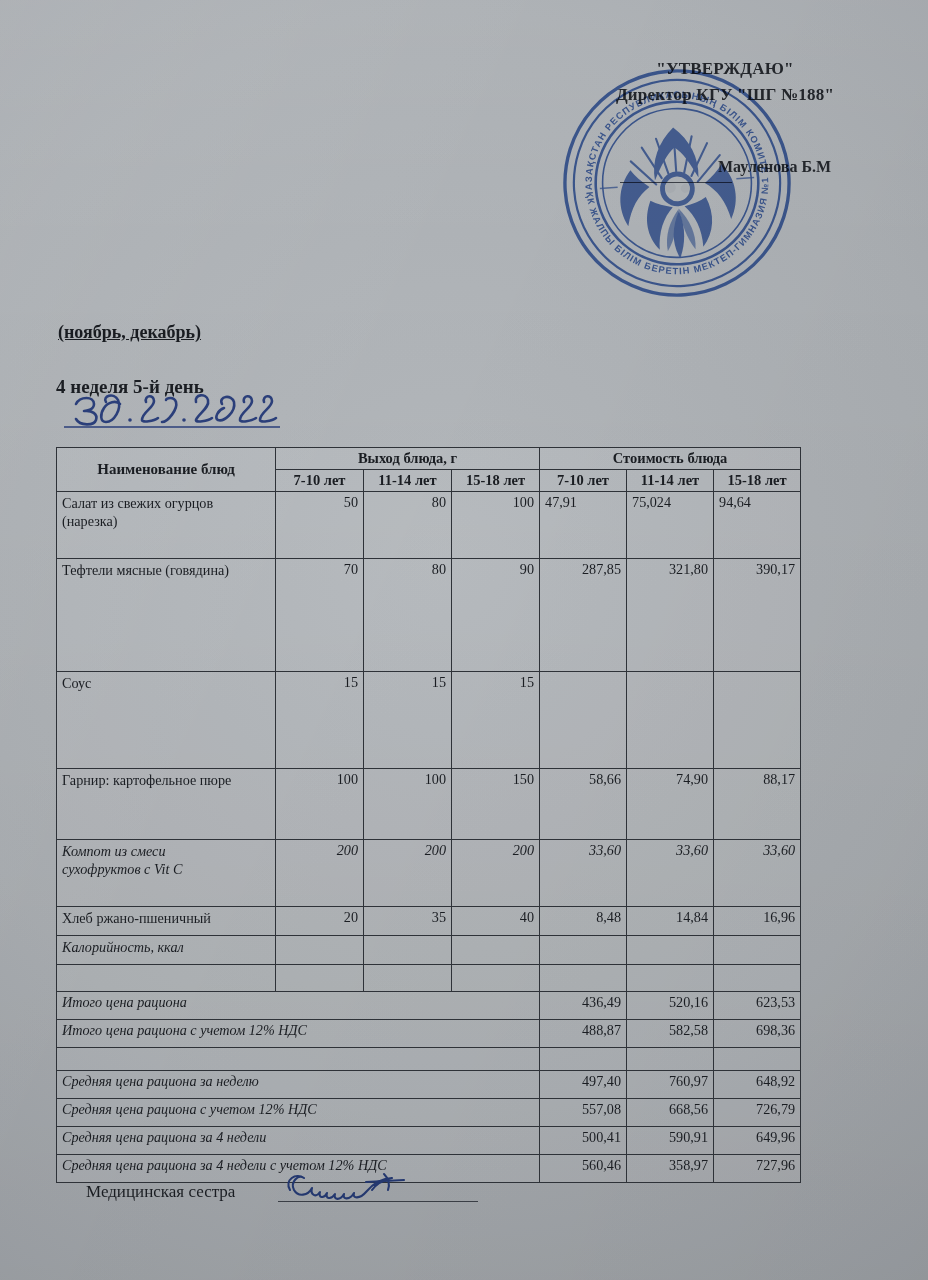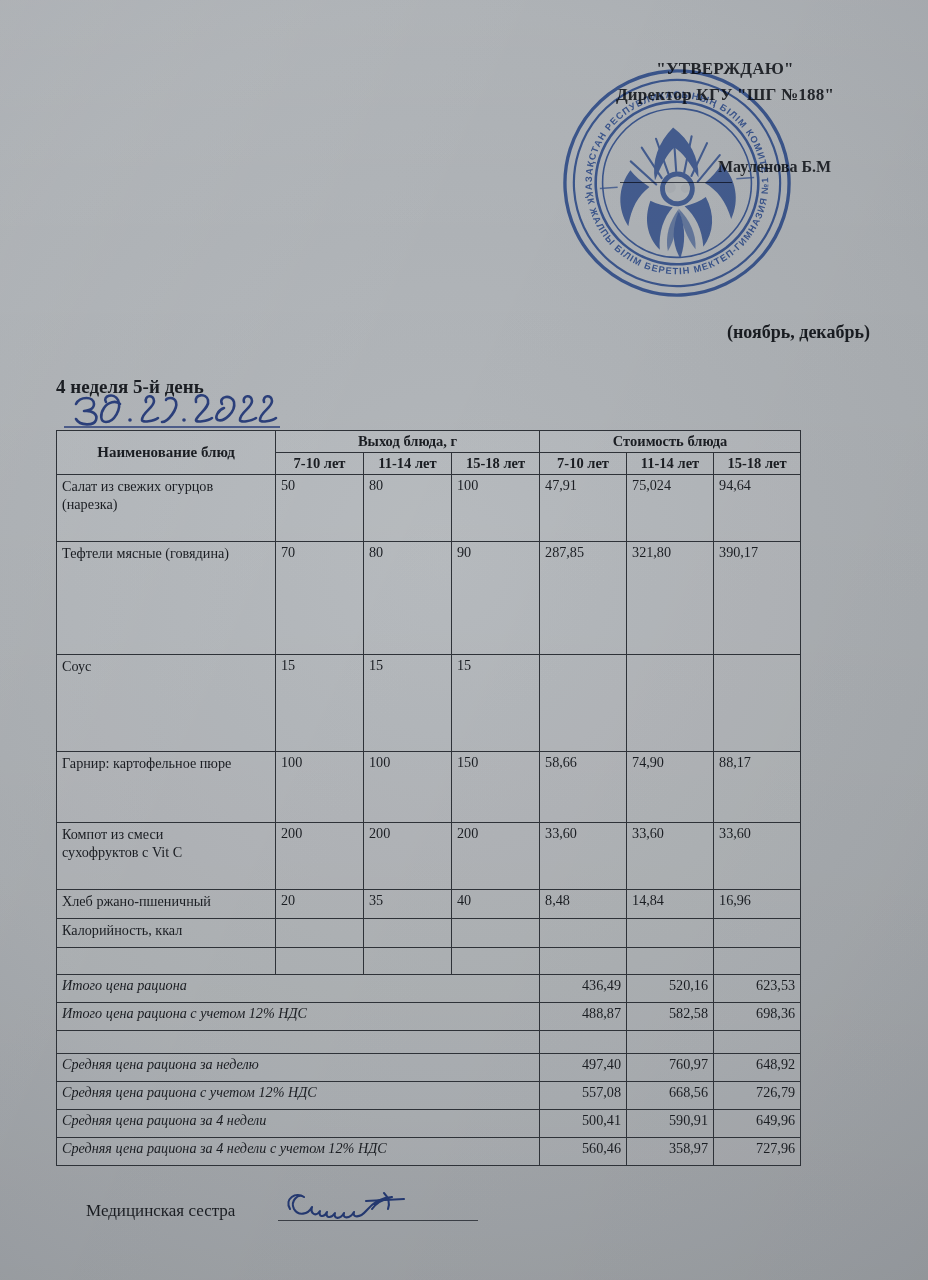--- a/index.html
+++ b/index.html
@@ -96,25 +96,26 @@
     font-size: 20.5px;
     line-height: 1.44;
     color: #191c21;
     z-index: 3;
   }
   .doc-subtitle {
     position: absolute;
     top: 322px;
     left: 58px;
     width: 812px;
-    text-align: right;
+    text-align: left;
     font-weight: bold;
     font-size: 18px;
     color: #191c21;
     z-index: 3;
+    text-decoration: underline;
   }
 
   .week-day {
     position: absolute;
     top: 376px;
     left: 56px;
     font-weight: bold;
     font-size: 19px;
     color: #1b1e23;
     z-index: 3;
@@ -126,21 +127,21 @@
     left: 62px;
     width: 220px;
     height: 42px;
     z-index: 3;
   }
   .date-hand svg { width: 100%; height: 100%; display: block; }
 
   
   .menu-table {
     position: absolute;
-    top: 430px;
+    top: 447px;
     left: 56px;
     width: 744px;
     border-collapse: collapse;
     table-layout: fixed;
     background: rgba(255,255,255,0.07);
     z-index: 3;
   }
   .menu-table td, .menu-table th {
     border: 1.3px solid #2e3238;
     font-size: 14.2px;
@@ -149,54 +150,54 @@
     vertical-align: top;
     font-weight: normal;
   }
   .menu-table th {
     text-align: center;
     font-weight: bold;
     vertical-align: middle;
     font-size: 14.5px;
   }
   th.hdr-name { font-size: 15px; }
-  .num { text-align: left; vertical-align: top; padding-top: 4px; }
+  .num { text-align: right; vertical-align: top; padding-top: 4px; }
   .num-mid { text-align: left; vertical-align: middle; }
 
   .dish { text-align: left; padding-left: 6px; padding-top: 4px; line-height: 1.28; }
 
   .row-salad td { height: 62px; }
   .row-tefteli td { height: 108px; }
   .row-sous td { height: 92px; }
   .row-garnir td { height: 66px; }
-  .row-kompot td { height: 62px; }
+  .row-kompot td { height: 62px; font-style: italic; }
   .row-bread td { height: 24px; }
   .row-kcal td { height: 24px; }
   .row-gap td { height: 22px; }
   .row-total td { height: 23px; }
   .row-gap2 td { height: 18px; }
   .row-avg td { height: 23px; }
 
-  .bold { font-weight: bold; }
+  .bold { font-weight: bold; font-style: italic; }
   .ital-bold { font-weight: bold; font-style: italic; font-size: 14px; }
 
   .totals-label { text-align: left; padding-left: 6px; vertical-align: middle; }
   .totals-num { text-align: right; padding-right: 10px; vertical-align: middle; font-weight: bold; font-size: 14.5px; }
 
   
   .sig-block {
     position: absolute;
     top: 1180px;
     left: 86px;
     z-index: 3;
     font-size: 17px;
     color: #1a1d22;
     line-height: 1.45;
   }
-  .sig-row { display: flex; align-items: flex-start; height: 27px; margin-top: 19px; }
+  .sig-row { display: flex; align-items: flex-start; height: 27px; }
   .sig-label { width: 192px; }
   .sig-area { position: relative; width: 200px; height: 24px; }
   .sig-area .rule {
     position: absolute;
     left: 0; right: 0; bottom: 2px;
     border-top: 1.4px solid #3a3e45;
   }
   .sig-area svg {
     position: absolute;
     left: 2px;

